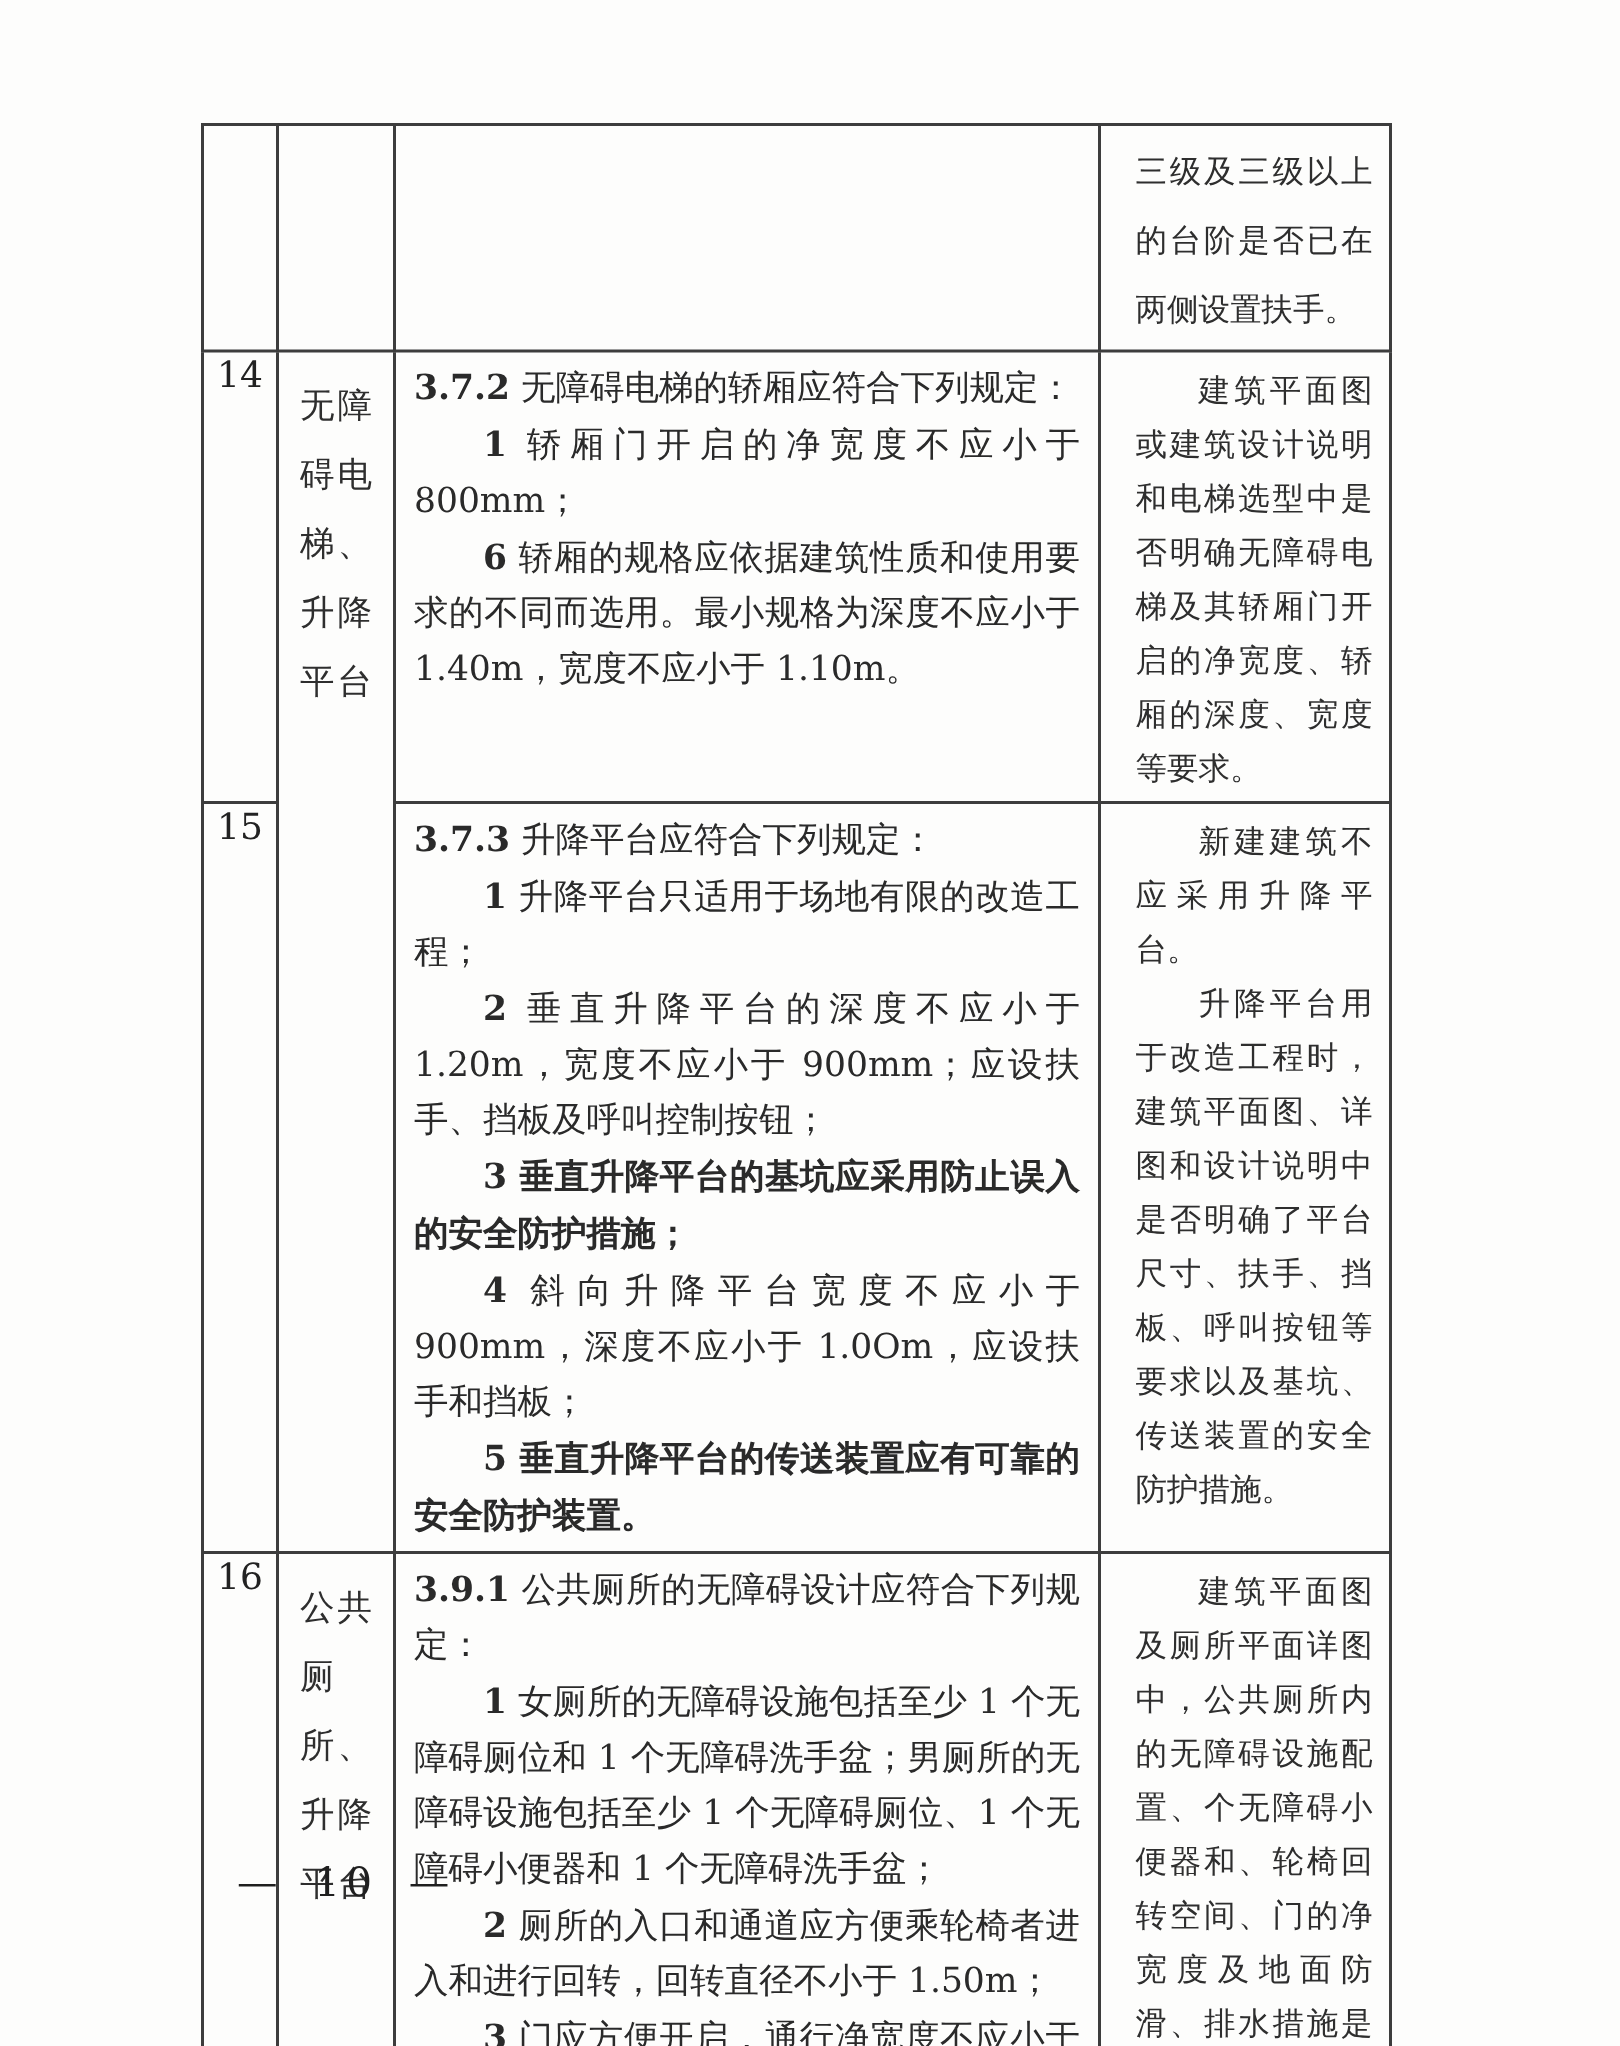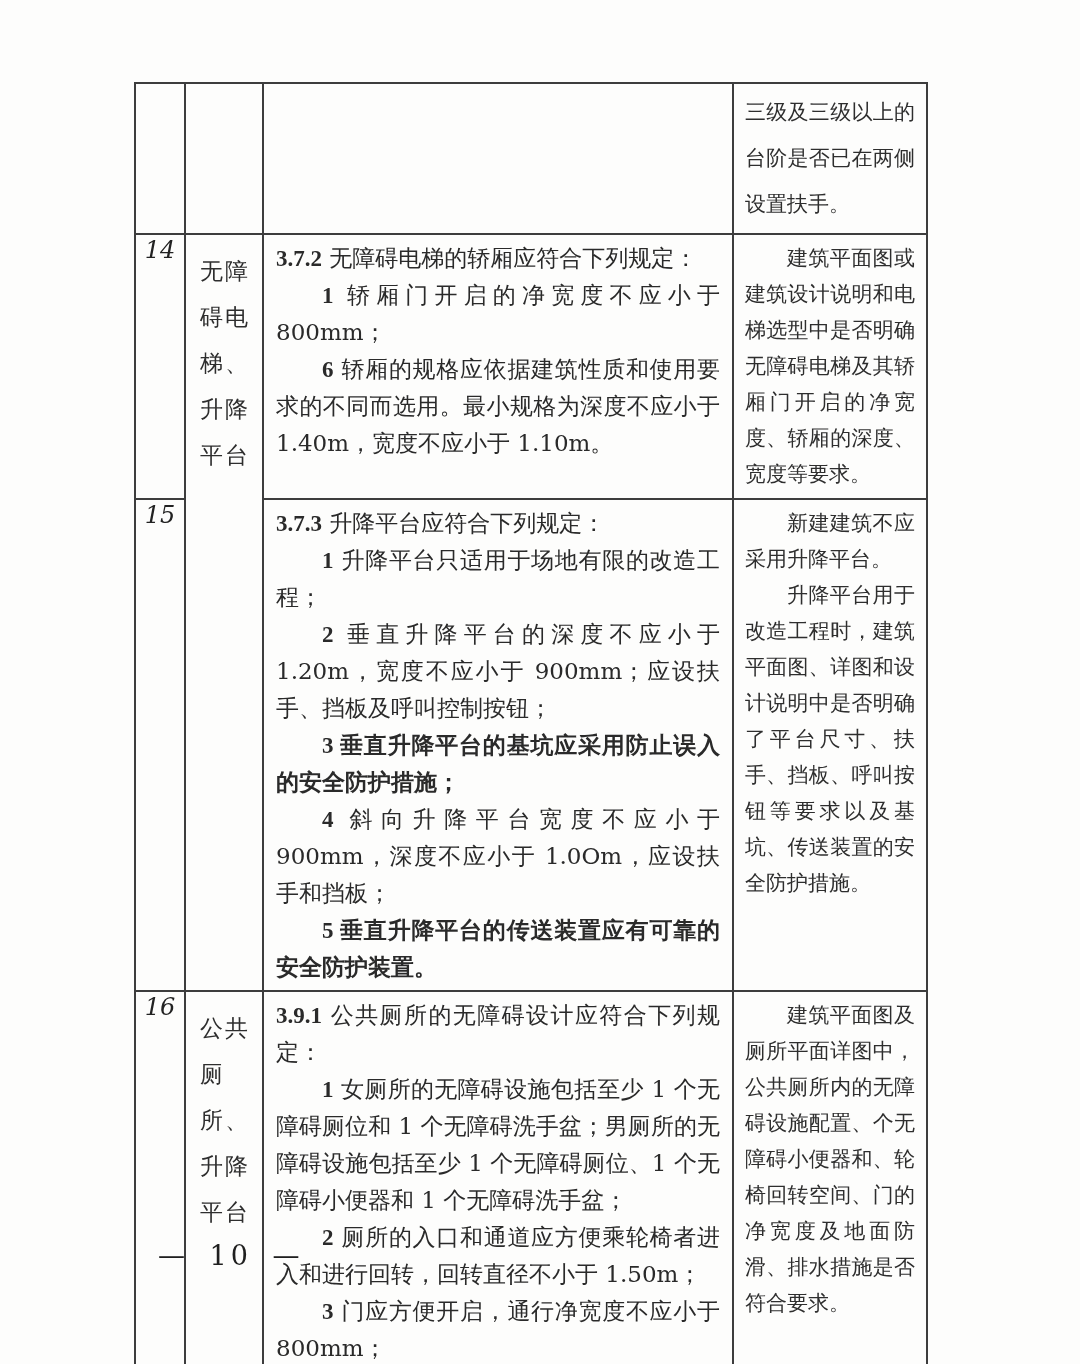--- a/index.html
+++ b/index.html
@@ -33,21 +33,20 @@
   col.c1 { width: 50px; }
   col.c2 { width: 78px; }
   col.c3 { width: 470px; }
   col.c4 { width: 194px; }
 
   td.c-num {
     text-align: center;
     vertical-align: middle;
     font-size: 24px;
     color: #222;
-    font-style: italic;
   }
   td.c-cat {
     vertical-align: middle;
   }
   .cat-text {
     width: 48px;
     margin: 12px auto;
     font-size: 23px;
     line-height: 46px;
     text-align: justify;
@@ -58,38 +57,36 @@
   td.c-main {
     font-size: 23px;
     line-height: 37px;
     padding: 5px 12px 4px 12px;
     text-align: justify;
     text-justify: inter-ideograph;
   }
   td.c-check {
     font-size: 21px;
     line-height: 36px;
-    padding: 7px 11px 4px 11px;
+    padding: 7px 11px 4px 23px;
     text-align: justify;
     text-justify: inter-ideograph;
     color: #2e2e2e;
-    font-family: Liberation Mono, monospace;
   }
   td.c-check.lead {
     line-height: 46px;
   }
   .para {
     margin: 0;
   }
   .para.indent {
     text-indent: 2em;
   }
   .para .bold {
     font-weight: bold;
-    font-family: Liberation Serif, serif;
   }
   .footer {
     position: absolute;
     left: 158px;
     top: 1240px;
     font-size: 27px;
     letter-spacing: 4px;
     word-spacing: 8px;
     color: #1f1f1f;
     text-align: center;

